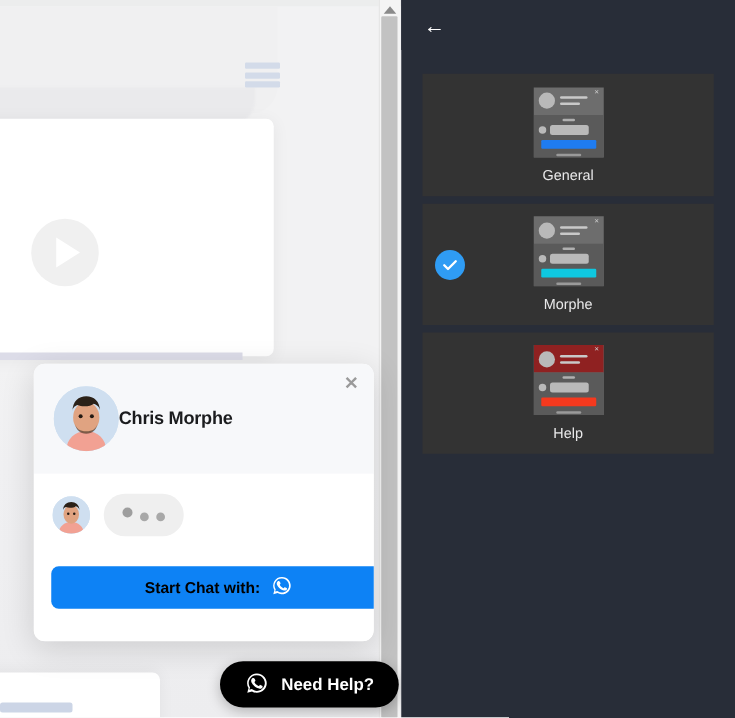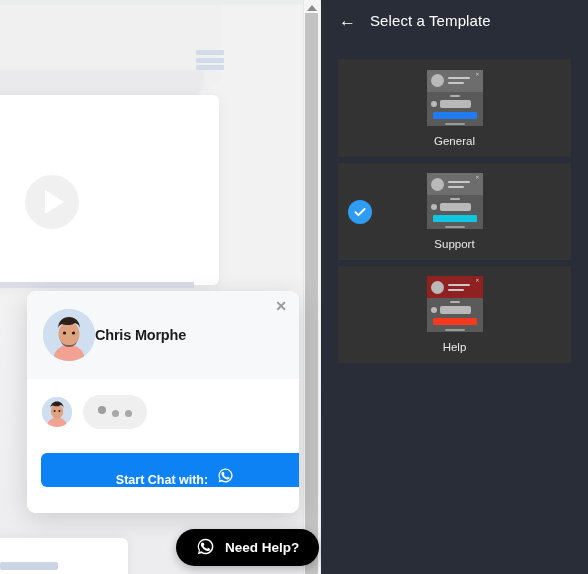--- a/index.html
+++ b/index.html
@@ -143,22 +143,22 @@
   }
   .typing i { display:block; width: 7px; height: 7px; border-radius: 50%; background: #a8a8a8; }
   .typing i:nth-child(1){ width:8px;height:8px; margin-bottom:5px; background:#9e9e9e;}
   .typing i:nth-child(2){ margin-top:3px; }
   .typing i:nth-child(3){ margin-top:3px; }
 
   .start-chat {
     position: absolute; left: 14px; top: 74px;
     width: 268px; height: 34px;
     background: #0d82f5; border: none; border-radius: 6px;
-    color: #ffffff; font-size: 12.5px; font-weight: bold;
-    display: flex; align-items: flex-end; justify-content: center; gap: 9px;
+    color: #000000; font-size: 12.5px; font-weight: bold;
+    display: flex; align-items: center; justify-content: center; gap: 9px;
     cursor: pointer; font-family: "Liberation Sans", sans-serif;
   }
 
   
   .need-help {
     position: absolute; left: 176px; top: 529px;
     height: 37px; padding: 0 20px;
     background: #000000; border-radius: 19px;
     display: flex; align-items: center; gap: 10px;
     color: #ffffff; font-size: 13.5px; font-weight: bold;
@@ -315,21 +315,20 @@
         <path d="M12 2.2A9.8 9.8 0 0 0 3.6 17l-1.3 4.7 4.8-1.3A9.8 9.8 0 1 0 12 2.2zm0 1.8a8 8 0 0 1 6.6 12.5 8 8 0 0 1-11.3 1.8l-.4-.3-2.5.7.7-2.4-.3-.4A8 8 0 0 1 12 4z" fill="#ffffff"></path>
         <path d="M9.1 7.4c-.2-.5-.4-.5-.6-.5h-.5c-.2 0-.5.1-.8.4-.3.3-1 1-1 2.4s1 2.8 1.2 3c.1.2 2 3.1 4.9 4.2 2.4.9 2.9.7 3.4.7.5 0 1.7-.7 1.9-1.3.2-.7.2-1.2.2-1.3-.1-.1-.3-.2-.5-.3l-1.8-.9c-.3-.1-.5-.2-.6.1l-.6.9c-.2.2-.3.2-.6.1-.3-.2-1.3-.5-2.4-1.5-.9-.8-1.5-1.8-1.6-2.1-.2-.3 0-.4.1-.6l.4-.5.3-.5v-.5l-.9-2z" fill="#ffffff"></path>
       </svg>
     </span>
     <span>Need Help?</span>
   </div>
 
   <div class="panel">
     <div class="panel-header">
       <span class="back-arrow">←</span>
-      <span class="panel-title">Select a Template</span>
     </div>
 
     <div class="card-list">
 
       <div class="tpl-card first">
         <div class="thumb">
           <div class="th-head">
             <span class="th-x">✕</span>
             <div class="th-avatar"></div>
             <div class="th-lines">
@@ -368,21 +367,21 @@
           <div class="th-body">
             <div class="th-tiny"></div>
             <div class="th-msgrow">
               <div class="th-dot"></div>
               <div class="th-bubble"></div>
             </div>
             <div class="th-btn" style="background:#0fc8e0"></div>
             <div class="th-foot"></div>
           </div>
         </div>
-        <div class="tpl-label">Support</div>
+        <div class="tpl-label">Morphe</div>
       </div>
 
 
       <div class="tpl-card">
         <div class="thumb">
           <div class="th-head" style="background:#8f2121">
             <span class="th-x">✕</span>
             <div class="th-avatar"></div>
             <div class="th-lines">
                 <i></i>

